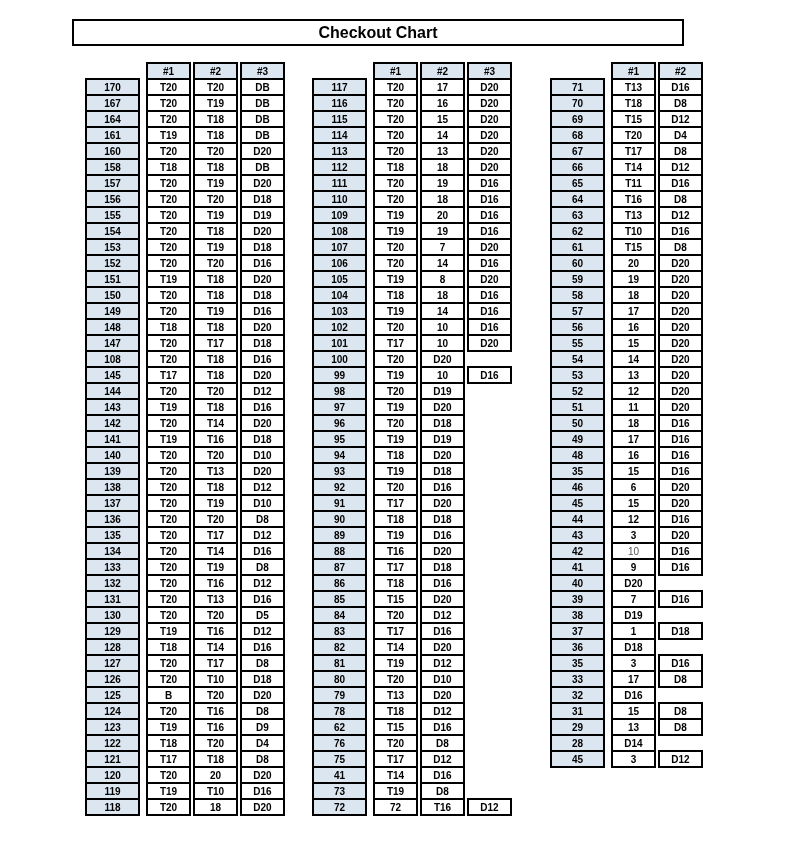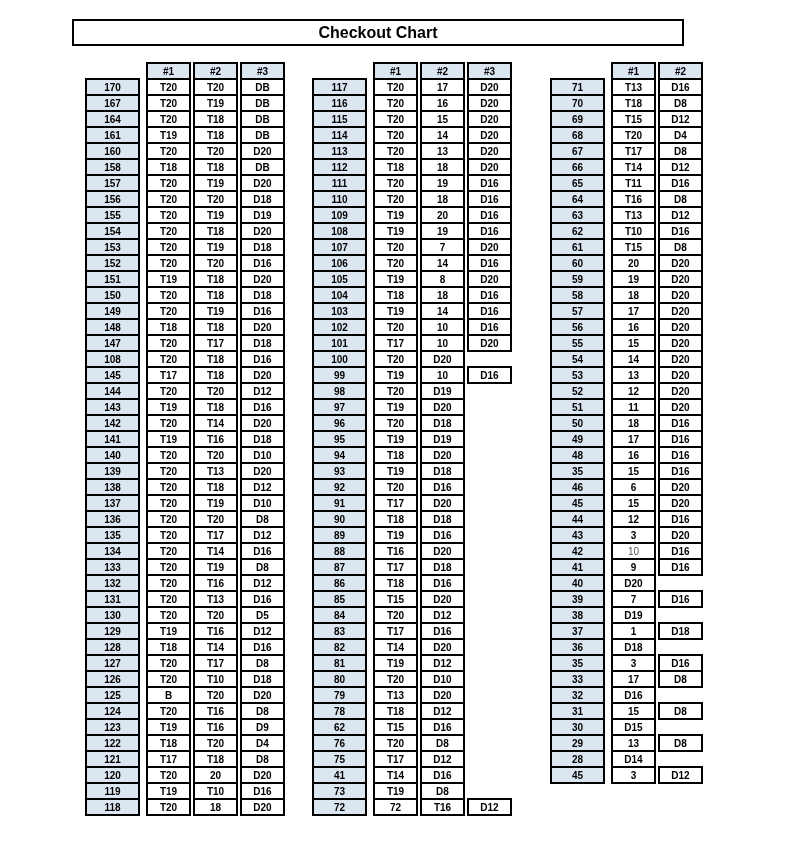--- a/index.html
+++ b/index.html
@@ -868,25 +868,20 @@
         <div class="lbl">32</div>
         <div class="cell">D16</div>
         <div class="cell empty"></div>
       </div>
       <div class="row">
         <div class="lbl">31</div>
         <div class="cell">15</div>
         <div class="cell">D8</div>
       </div>
       <div class="row">
-        <div class="lbl">30</div>
-        <div class="cell">D15</div>
-        <div class="cell empty"></div>
-      </div>
-      <div class="row">
         <div class="lbl">29</div>
         <div class="cell">13</div>
         <div class="cell">D8</div>
       </div>
       <div class="row">
         <div class="lbl">28</div>
         <div class="cell">D14</div>
         <div class="cell empty"></div>
       </div>
       <div class="row">

